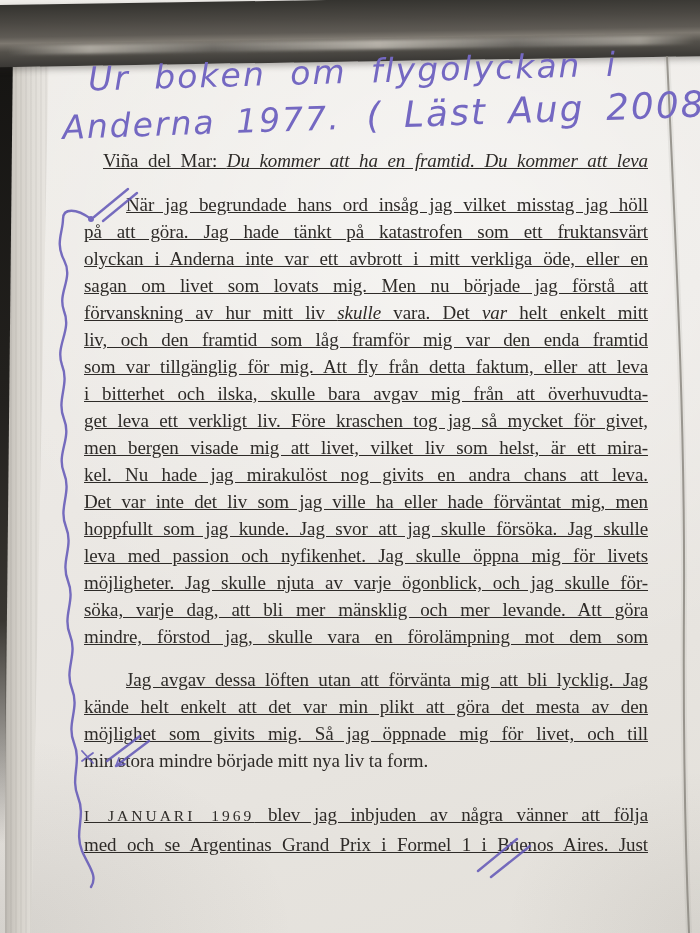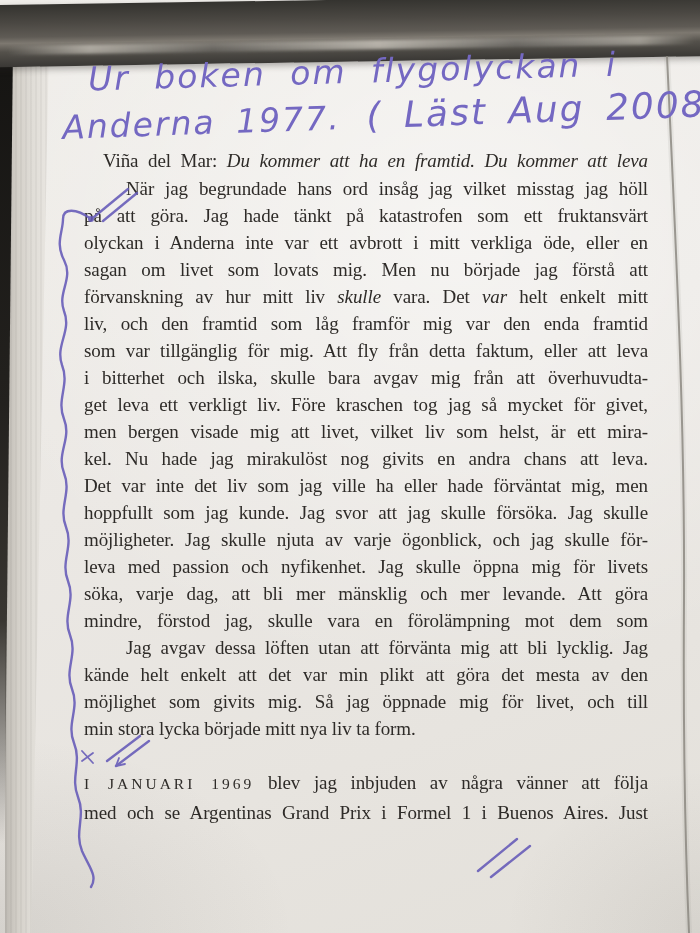--- a/index.html
+++ b/index.html
@@ -47,25 +47,25 @@
   }
   svg.overlay{position:absolute;left:0;top:0;z-index:5;pointer-events:none;}
   
   .text-col{
     position:absolute;left:84px;top:146px;width:564px;z-index:4;
     color:var(--text,#2e2b28);
   }
   .line{
     font-size:19px;letter-spacing:-0.1px;text-align:justify;white-space:normal;
   }
-  .jfull{text-align-last:justify;}
+  .jfull{text-align-last:justify;text-decoration:underline;}
   .block.quote{margin-left:19px;width:545px;}
   .block.quote .line{line-height:29px;}
   .block.body .line{line-height:27px;}
-  .block.body .line:first-child{text-indent:42px;}
+  .block.body .line:first-child{text-indent:42px;margin-top:16px;}
   .block.section{margin-top:26px;}
   .block.section .line{line-height:29px;}
   .sc{font-size:15.5px;letter-spacing:3px;}
   
   .hw{
     position:absolute;z-index:6;color:var(--ink,#7468c2);
     font-family:"DejaVu Sans", sans-serif;font-style:italic;
   }
   .hw1{left:88px;top:52px;font-size:33px;letter-spacing:2px;word-spacing:12px;transform:rotate(-1.6deg);}
   .hw2{left:62px;top:94px;font-size:33px;letter-spacing:2px;word-spacing:8px;transform:rotate(-2deg);white-space:nowrap;}
@@ -96,30 +96,30 @@
       <div class="line jfull">sagan om livet som lovats mig. Men nu började jag förstå att</div>
       <div class="line jfull">förvanskning av hur mitt liv <i>skulle</i> vara. Det <i>var</i> helt enkelt mitt</div>
       <div class="line jfull">liv, och den framtid som låg framför mig var den enda framtid</div>
       <div class="line jfull">som var tillgänglig för mig. Att fly från detta faktum, eller att leva</div>
       <div class="line jfull">i bitterhet och ilska, skulle bara avgav mig från att överhuvudta-</div>
       <div class="line jfull">get leva ett verkligt liv. Före kraschen tog jag så mycket för givet,</div>
       <div class="line jfull">men bergen visade mig att livet, vilket liv som helst, är ett mira-</div>
       <div class="line jfull">kel. Nu hade jag mirakulöst nog givits en andra chans att leva.</div>
       <div class="line jfull">Det var inte det liv som jag ville ha eller hade förväntat mig, men</div>
       <div class="line jfull">hoppfullt som jag kunde. Jag svor att jag skulle försöka. Jag skulle</div>
+      <div class="line jfull">leva med passion och nyfikenhet. Jag skulle öppna mig för livets</div>
       <div class="line jfull">möjligheter. Jag skulle njuta av varje ögonblick, och jag skulle för-</div>
-      <div class="line jfull">leva med passion och nyfikenhet. Jag skulle öppna mig för livets</div>
       <div class="line jfull">söka, varje dag, att bli mer mänsklig och mer levande. Att göra</div>
       <div class="line jfull">mindre, förstod jag, skulle vara en förolämpning mot dem som</div>
     </div>
     <div class="block body">
       <div class="line jfull">Jag avgav dessa löften utan att förvänta mig att bli lycklig. Jag</div>
       <div class="line jfull">kände helt enkelt att det var min plikt att göra det mesta av den</div>
       <div class="line jfull">möjlighet som givits mig. Så jag öppnade mig för livet, och till</div>
-      <div class="line">min stora lycka började mitt nya liv ta form.</div>
+      <div class="line">min stora mindre började mitt nya liv ta form.</div>
     </div>
     <div class="block section">
       <div class="line jfull"><span class="sc">I JANUARI 1969</span> blev jag inbjuden av några vänner att följa</div>
       <div class="line jfull">med och se Argentinas Grand Prix i Formel 1 i Buenos Aires. Just</div>
     </div>
   </div>
 
 <svg class="overlay" width="700" height="933" viewBox="0 0 700 933" stroke="var(--pen,#655ab8)" stroke-width="2.4" stroke-linecap="round" fill="none" opacity="0.88">
 
   <path d="M94 217 L128 189"></path>

